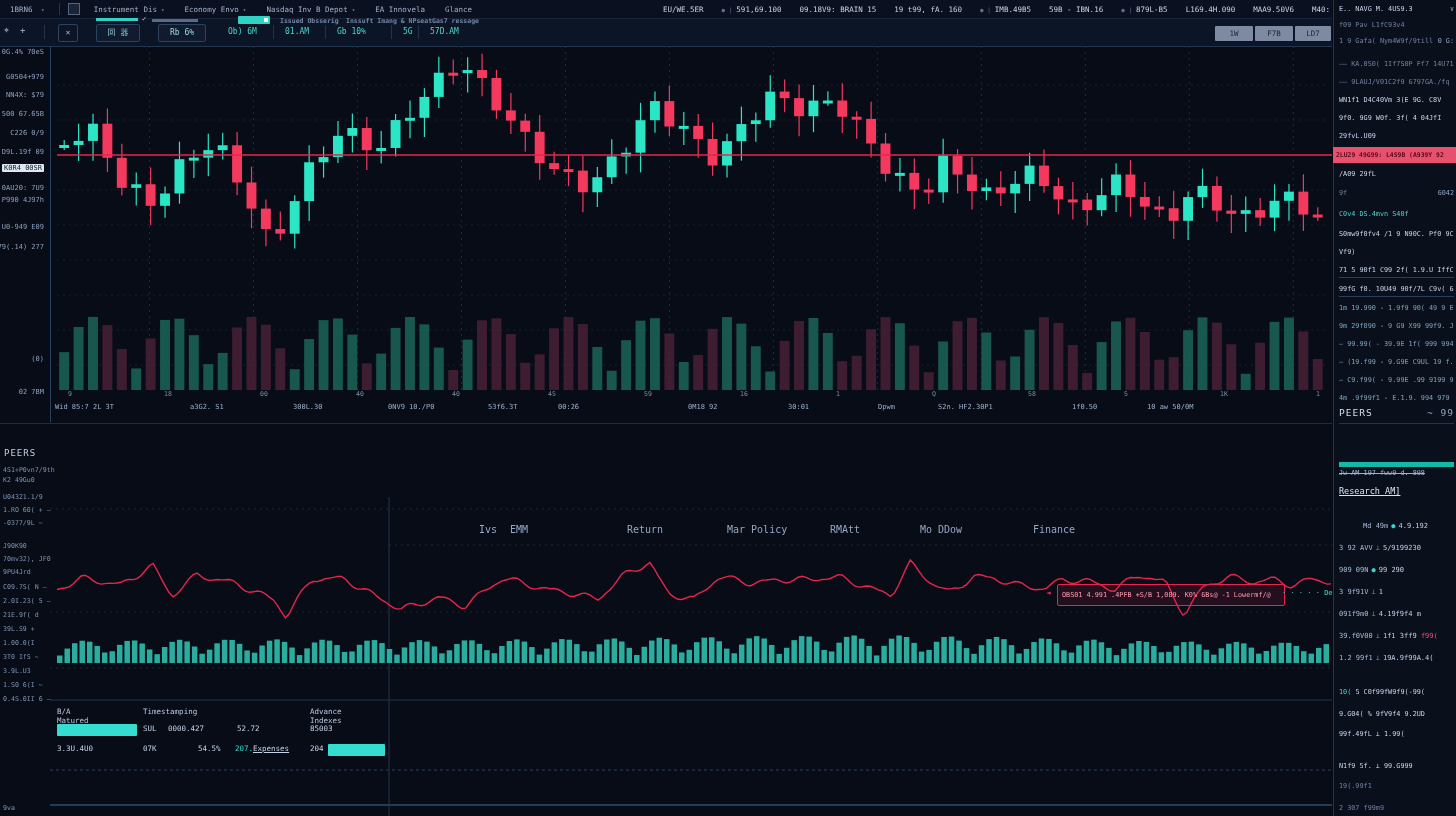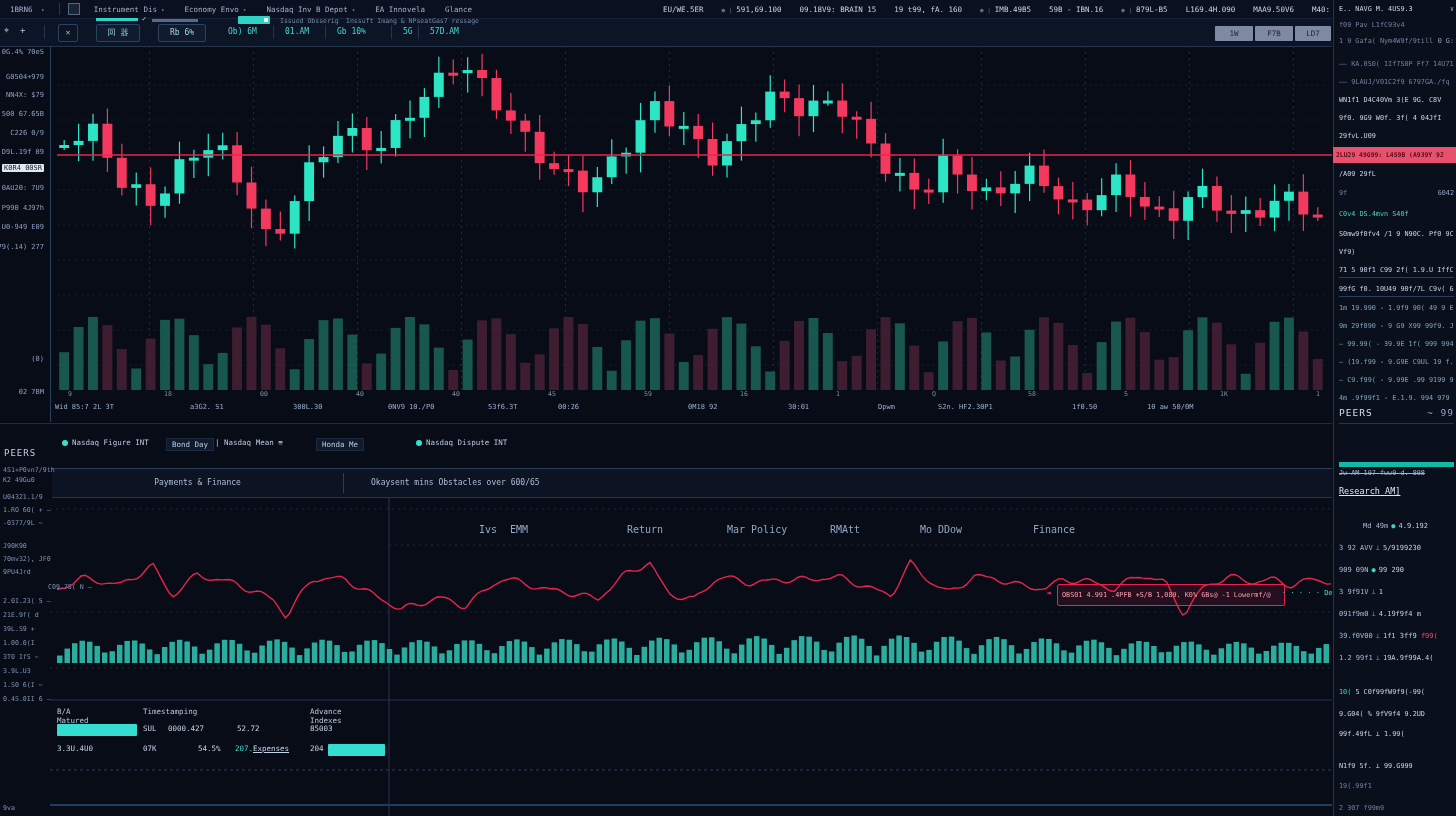--- a/index.html
+++ b/index.html
@@ -16,21 +16,21 @@
   .mb-icon{width:10px;height:10px;border:1px solid #54657f;background:#1a2436;margin:0 4px;display:inline-block;}
   #tickers{display:flex;align-items:center;margin-left:auto;gap:18px;padding-right:2px;color:#c7d4e8;}
   .tick-b{color:#5c6e8c;margin-right:4px;font-size:6px;}
   .toolbtn{position:absolute;border:1px solid #2c4260;background:#101b30;color:#9fd9db;font-size:8px;
     text-align:center;line-height:16px;height:16px;border-radius:2px;}
   .tealtxt{color:#46d7cd;font-size:8px;position:absolute;top:8px;white-space:nowrap;}
   .tb-sep{position:absolute;top:6px;width:1px;height:14px;background:#22354f;}
   .rangebtn{position:absolute;top:7px;height:15px;background:#7d8aa2;color:#1b2334;font-size:7.5px;
     text-align:center;line-height:15px;border-radius:1px;}
   .chip{position:absolute;}
-  .microlbl{position:absolute;top:-2px;font-size:6.5px;color:#7487a5;white-space:nowrap;}
+  .microlbl{position:absolute;top:-2px;font-size:6.5px;color:#7487a5;white-space:nowrap;font-weight:bold;}
   
   .pricelbl{position:absolute;right:6px;font-size:7px;color:#8ca0bf;white-space:nowrap;}
   .pricelbl.hl{background:#dfe7f2;color:#141c2c;padding:0 2px;border-radius:1px;}
   
   .minortick{position:absolute;top:0;font-size:6.5px;color:#7d90ae;}
   .datelbl{position:absolute;top:13px;font-size:7px;color:#9cb0cc;white-space:nowrap;}
   .legend-item{position:absolute;top:6px;font-size:7.5px;color:#b9c8de;white-space:nowrap;}
   .legend-item.chipbg{background:#101a2c;padding:1px 5px;border:1px solid #1b2a40;}
   .ldot{display:inline-block;width:6px;height:6px;border-radius:3px;background:#35e0cf;margin-right:4px;vertical-align:middle;}
   
@@ -120,21 +120,21 @@
 
   <div class="abs" style="left:0;top:46px;width:50px;height:376px;" id="price-axis">
       <div class="pricelbl" style="top:2px;">0G.4% 70eS</div>
       <div class="pricelbl" style="top:27px;">G0504+979</div>
       <div class="pricelbl" style="top:45px;">NN4X: $79</div>
       <div class="pricelbl" style="top:64px;">500 67.65B</div>
       <div class="pricelbl" style="top:83px;">C226 0/9</div>
       <div class="pricelbl" style="top:102px;">D9L.19f 09</div>
       <div class="pricelbl hl" style="top:118px;">K0R4 00SR</div>
       <div class="pricelbl" style="top:138px;">0AU20: 7U9</div>
-      <div class="pricelbl" style="top:158px;">P990 4J97h</div>
+      <div class="pricelbl" style="top:150px;">P990 4J97h</div>
       <div class="pricelbl" style="top:177px;">U0-949 E09</div>
       <div class="pricelbl" style="top:197px;">79(.14) 277</div>
       <div class="pricelbl" style="top:309px;">(0)</div>
       <div class="pricelbl" style="top:342px;">02 7BM</div>
     </div>
   <div class="vline" style="left:50px;top:46px;height:376px;"></div>
 
   <svg id="main-svg" class="abs" style="left:50px;top:46px;" width="1282" height="376">
       <line x1="99.564" y1="0" x2="99.564" y2="346" stroke="#1d2c48" stroke-width="1" stroke-dasharray="2,4"></line>
       <line x1="203.54" y1="0" x2="203.54" y2="346" stroke="#1d2c48" stroke-width="1" stroke-dasharray="2,4"></line>
@@ -448,33 +448,21 @@
       <span class="datelbl" style="left:508px;">00:26</span>
       <span class="datelbl" style="left:638px;">0M18 92</span>
       <span class="datelbl" style="left:738px;">30:01</span>
       <span class="datelbl" style="left:828px;">Dpwm</span>
       <span class="datelbl" style="left:888px;">S2n. HF2.30P1</span>
       <span class="datelbl" style="left:1022px;">1f0.50</span>
       <span class="datelbl" style="left:1097px;">10 aw 50/0M</span>
     </div>
   <div class="hline" style="left:0;top:423px;width:1332px;"></div>
 
-  <div class="abs" style="left:50px;top:432px;width:1282px;height:30px;" id="legend">
-      <span class="legend-item" style="left:12px;"><span class="ldot"></span><span>Nasdaq Figure INT</span></span>
-      <span class="legend-item chipbg" style="left:116px;"><span>Bond Day</span></span>
-      <span class="legend-item" style="left:165px;"><span>| Nasdaq Mean ≡</span></span>
-      <span class="legend-item chipbg" style="left:266px;"><span>Honda Me</span></span>
-      <span class="legend-item" style="left:366px;"><span class="ldot"></span><span>Nasdaq Dispute INT</span></span>
-    </div>
-
-  <div id="tabs" class="abs">
-    <div class="tab" style="left:0;width:291px;text-align:center;">Payments &amp; Finance</div>
-    <div class="tabdiv"></div>
-    <div class="tab" style="left:319px;">Okaysent mins Obstacles over 600/65</div>
-  </div>
+
 
   <div id="colhdrs">
       <div class="colhdr abs" style="left:479px;">Ivs</div>
       <div class="colhdr abs" style="left:510px;">EMM</div>
       <div class="colhdr abs" style="left:627px;">Return</div>
       <div class="colhdr abs" style="left:727px;">Mar Policy</div>
       <div class="colhdr abs" style="left:830px;">RMAtt</div>
       <div class="colhdr abs" style="left:920px;">Mo DDow</div>
       <div class="colhdr abs" style="left:1033px;">Finance</div>
     </div>
@@ -686,21 +674,21 @@
   <div class="abs" id="peers-title">PEERS</div>
   <div class="abs" style="left:0;top:435px;width:50px;height:381px;" id="peers-rows">
       <div class="peer-row" style="top:31px;">4S1+P0vn7/9th</div>
       <div class="peer-row" style="top:41px;">K2 49Gu0</div>
       <div class="peer-row" style="top:58px;">U04321.1/9</div>
       <div class="peer-row" style="top:71px;">1.RO 60( +  –</div>
       <div class="peer-row" style="top:84px;">-0377/9L  ~</div>
       <div class="peer-row" style="top:107px;">J90K90</div>
       <div class="peer-row" style="top:120px;">70mv32), JF0</div>
       <div class="peer-row" style="top:133px;">9PU4Jrd</div>
-      <div class="peer-row" style="top:148px;margin-left:45px;">C09.7S( N  –</div>
+      <div class="peer-row" style="top:148px;">C09.7S( N  –</div>
       <div class="peer-row" style="top:162px;">2.0I.23( 5  –</div>
       <div class="peer-row" style="top:176px;">21E.9f( d</div>
       <div class="peer-row" style="top:190px;">39L.S9 +</div>
       <div class="peer-row" style="top:204px;">1.00.0(I</div>
       <div class="peer-row" style="top:218px;">3T0 IfS ~</div>
       <div class="peer-row" style="top:232px;">3.9L.U3</div>
       <div class="peer-row" style="top:246px;">1.S0 6(I ~</div>
       <div class="peer-row" style="top:260px;">0.4S.0II 6  –</div>
       <div class="peer-row" style="top:369px;">9va</div>
     </div>

